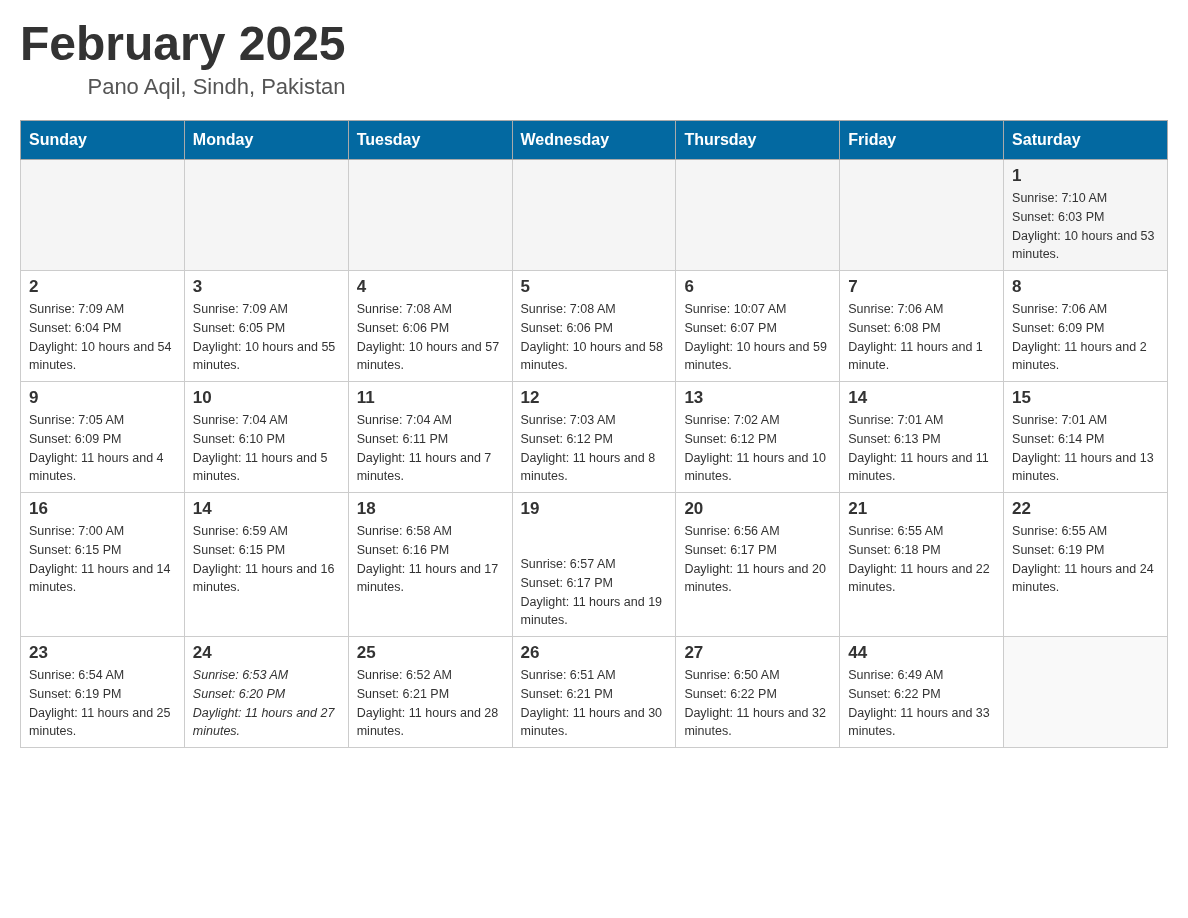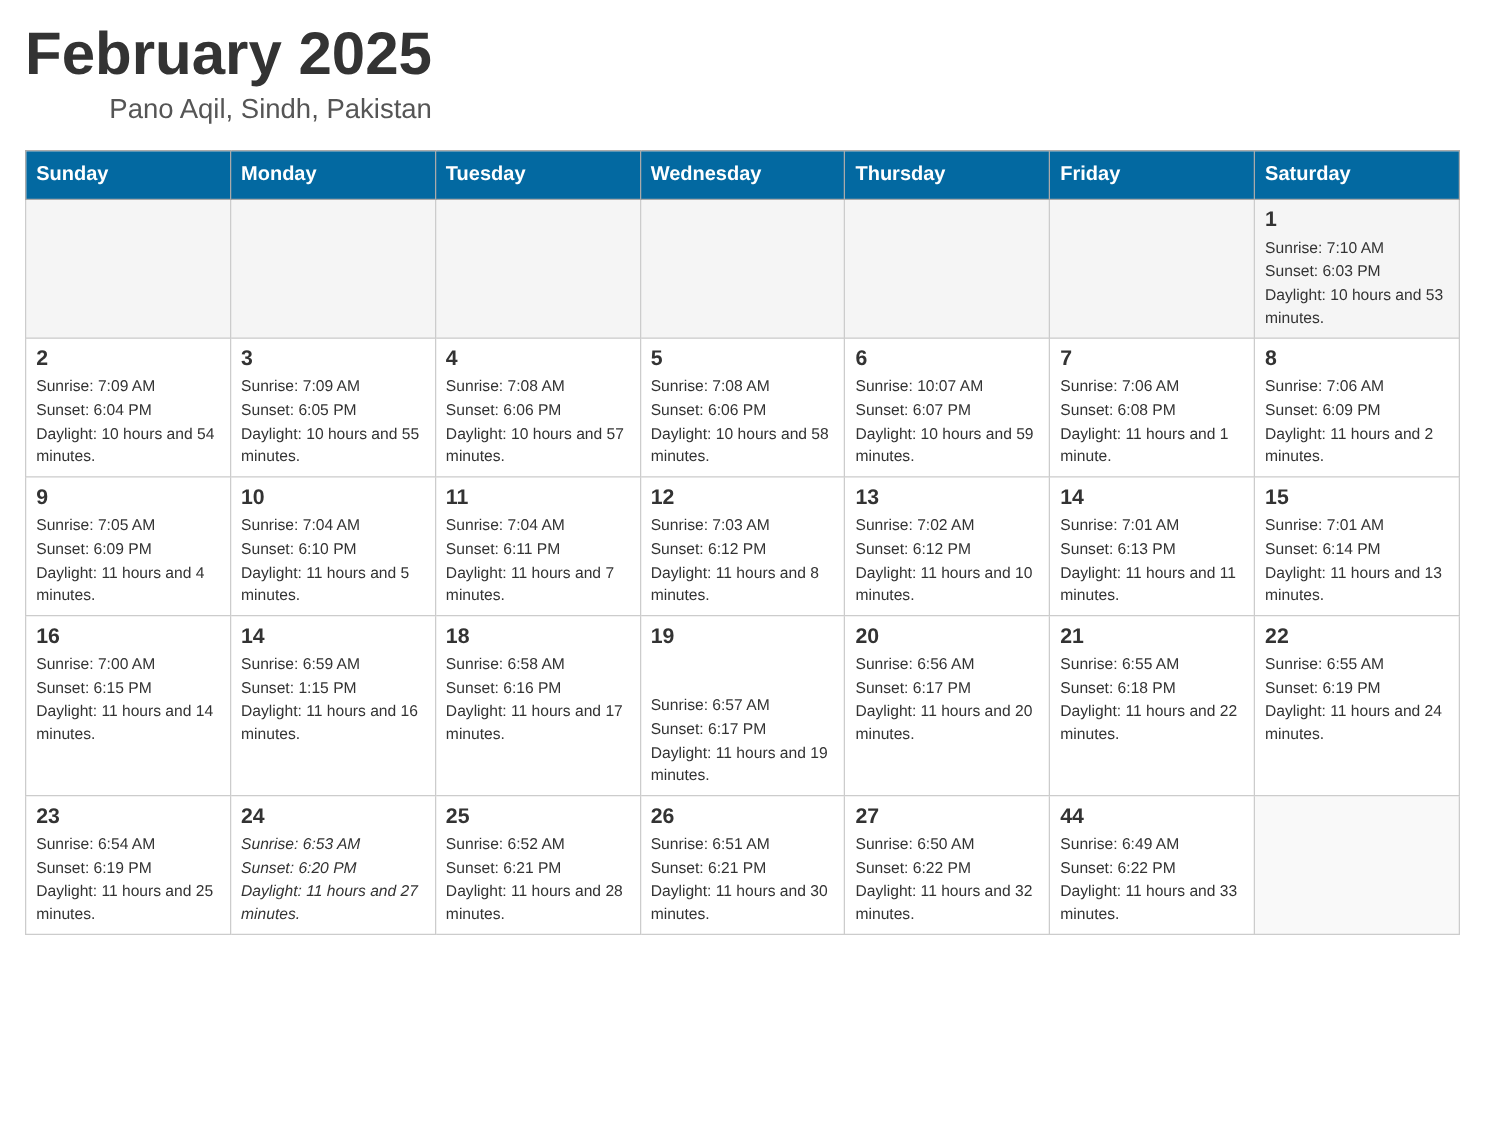--- a/index.html
+++ b/index.html
@@ -229,21 +229,21 @@
       <tr>
         <td>
           <span class="day-number">16</span>
           <div class="day-info" style="white-space: pre-line;">Sunrise: 7:00 AM
 Sunset: 6:15 PM
 Daylight: 11 hours and 14 minutes.</div>
         </td>
         <td>
           <span class="day-number">14</span>
           <div class="day-info" style="white-space: pre-line;">Sunrise: 6:59 AM
-Sunset: 1:15 PM
+Sunset: 6:15 PM
 Daylight: 11 hours and 16 minutes.</div>
         </td>
         <td>
           <span class="day-number">18</span>
           <div class="day-info" style="white-space: pre-line;">Sunrise: 6:58 AM
 Sunset: 6:16 PM
 Daylight: 11 hours and 17 minutes.</div>
         </td>
         <td>
           <span class="day-number">19</span>

